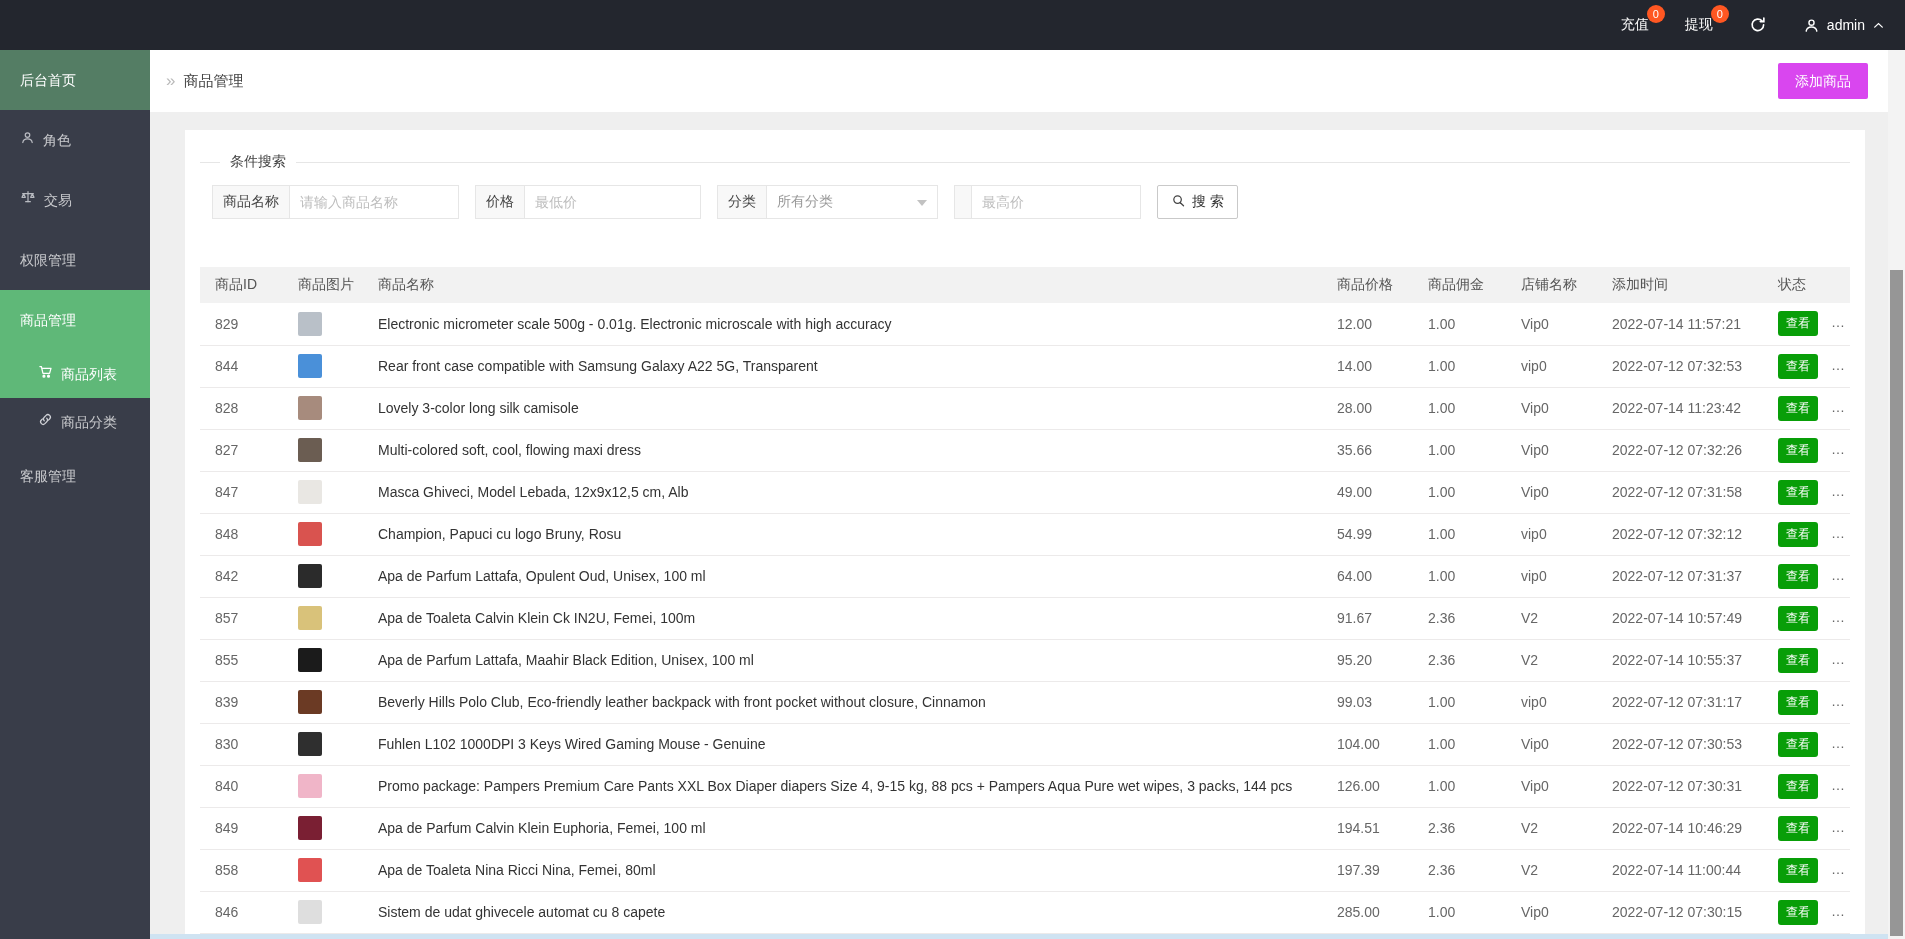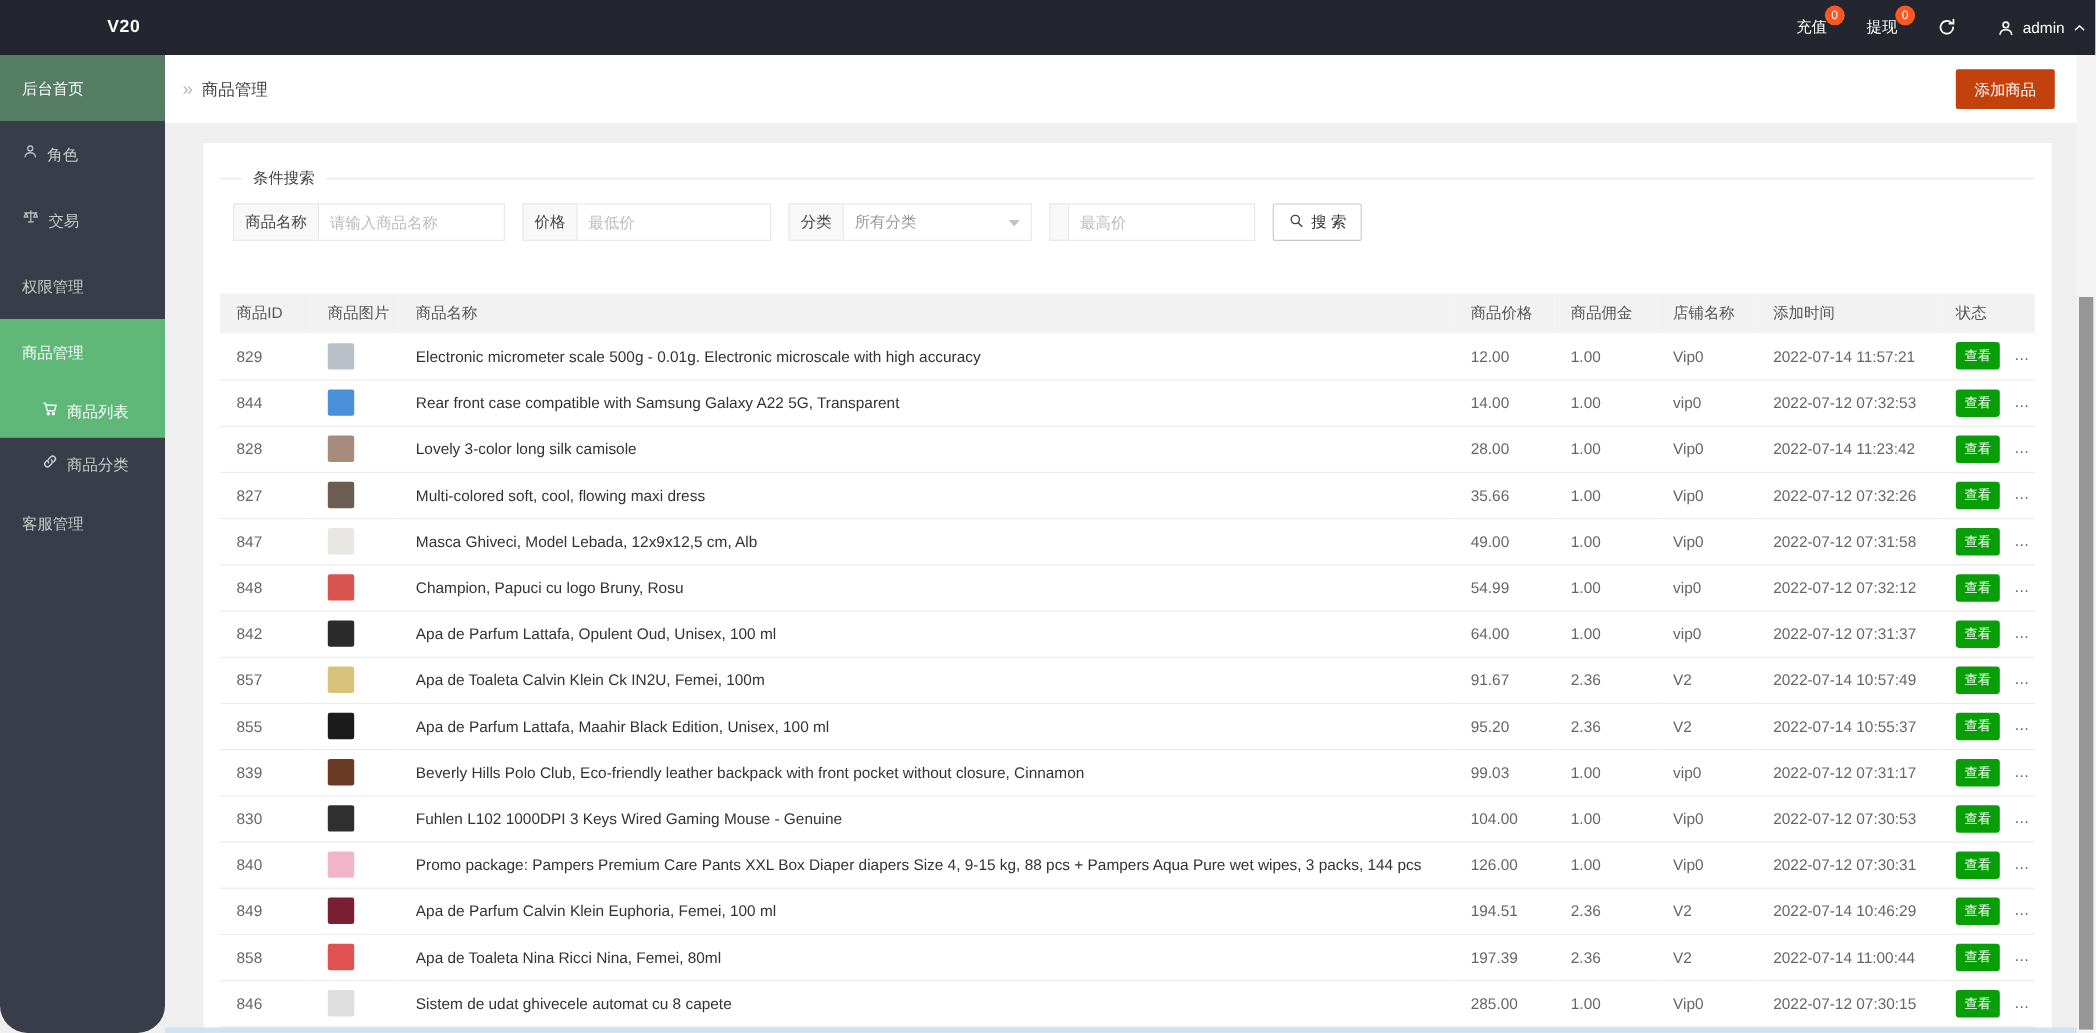--- a/index.html
+++ b/index.html
@@ -12,40 +12,40 @@
     display:flex; align-items:stretch; z-index:30; }
   .logo { width:225px; display:flex; align-items:center; justify-content:center;
     color:#fff; font-size:16px; font-weight:bold; letter-spacing:.5px; }
   .topbar-spacer { flex:1; }
   .top-item { position:relative; display:flex; align-items:center; padding:0 18px;
     color:#fff; cursor:pointer; }
   .top-item .badge { position:absolute; top:5px; right:2px; min-width:18px; height:18px;
     background:#ff5722; color:#fff; font-size:11px; line-height:18px; text-align:center;
     border-radius:9px; padding:0 5px; }
   .top-item svg { display:block; }
-  .admin-item { gap:7px; padding-right:8px; }
+  .admin-item { gap:7px; padding-right:20px; }
 
   
-  .sidebar { position:absolute; left:0; top:50px; bottom:0; width:150px; background:#393d49; z-index:20;border-radius:25px; }
+  .sidebar { position:absolute; left:0; top:50px; bottom:0; width:150px; background:#393d49; z-index:20; }
   .side-item { height:60px; line-height:60px; padding-left:20px; color:rgba(255,255,255,.72);
     cursor:pointer; display:flex; align-items:center; gap:8px; }
   .side-item svg { flex:0 0 auto; opacity:.85; }
   .side-item.home { background:#547d64; color:#fff; }
   .side-item.active-parent { background:#5fb878; color:#fff; }
   .side-sub { height:48px; line-height:48px; padding-left:38px; color:rgba(255,255,255,.72);
     cursor:pointer; display:flex; align-items:center; gap:8px; }
   .side-sub.active { background:#5fb878; color:#fff; }
 
   
   .main { position:absolute; left:150px; top:50px; right:17px; bottom:0; }
   .crumb-bar { height:62px; background:#fff; display:flex; align-items:center; padding:0 20px 0 16px; }
   .crumb-sep { color:#b9b9b9; font-size:17px; margin-right:8px; }
   .crumb-title { color:#444; font-size:15px; }
   .crumb-spacer { flex:1; }
-  .add-btn { height:36px; line-height:36px; padding:0 17px; background:#c2410c; color:#fff;
+  .add-btn { height:36px; line-height:36px; padding:0 17px; background:#d946ef; color:#fff;
     border:none; border-radius:2px; font-size:14px; cursor:pointer; }
 
   .body { position:absolute; left:0; right:0; top:62px; bottom:0; background:#efefef;
     padding:18px 23px 0 35px; }
   .card { background:#fff; width:100%; height:100%; padding:15px; overflow:hidden; }
 
   
   fieldset { border:none; border-top:1px solid #e6e6e6; margin-top:8px; padding:0 10px; }
   legend { padding:0 10px; margin-left:10px; color:#444; font-size:14px;font-family:Liberation Mono, monospace; }
   .form-row { display:flex; align-items:center; gap:16px; margin:14px 0 18px 2px; }
@@ -83,21 +83,20 @@
   .v-scrollbar { position:absolute; top:50px; right:0; bottom:0; width:17px; background:#f3f3f3; z-index:40; }
   .v-thumb { position:absolute; left:2px; right:2px; top:220px; bottom:3px; background:#969696; }
   .h-strip { position:absolute; left:150px; right:17px; bottom:0; height:5px; background:#cfe3f2; z-index:35; }
 </style>
 </head>
 <body>
 
 <div class="page">
 
   <div class="topbar">
-    <div class="logo">V20</div>
     <div class="topbar-spacer"></div>
     <div class="top-item">
       <span>充值</span>
       <span class="badge">0</span>
     </div>
     <div class="top-item">
       <span>提现</span>
       <span class="badge">0</span>
     </div>
     <div class="top-item">

